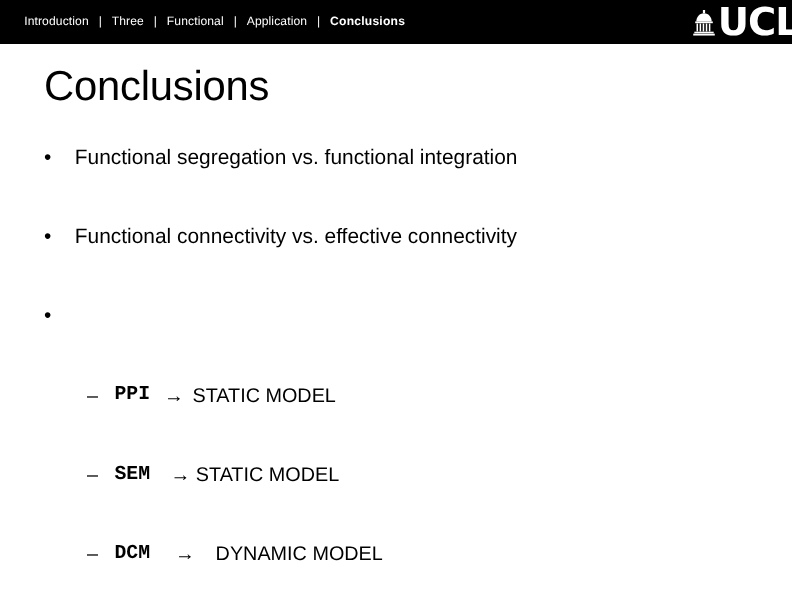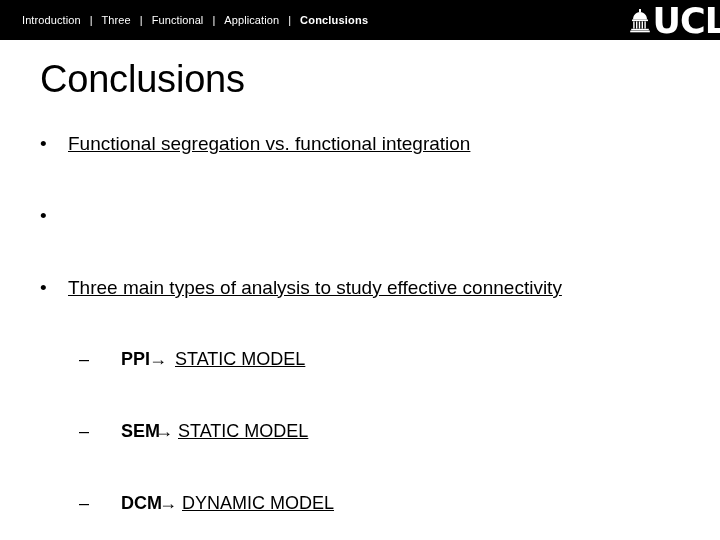--- a/index.html
+++ b/index.html
@@ -110,69 +110,68 @@
     color: #000000;
   }
   .bullet-row .text {
     position: absolute;
     left: 68px;
     top: 12px;
     font-size: 19px;
     line-height: 24px;
     color: #000000;
     white-space: nowrap;
-    text-decoration: underline;
   }
 
   .sub-row {
     position: relative;
     height: 72px;
   }
   .sub-row .marker {
     position: absolute;
     left: 79px;
     top: 12px;
     font-size: 18px;
     line-height: 22px;
     color: #000000;
   }
   .sub-row .label {
     position: absolute;
-    left: 121px;
+    left: 104px;
     top: 12px;
     font-size: 18px;
     line-height: 22px;
     font-weight: bold;
     color: #000000;
     white-space: nowrap;
+    font-family: Liberation Mono, monospace;
   }
   .sub-row .arrow {
     position: absolute;
     top: 12px;
     font-size: 18px;
     line-height: 22px;
     color: #000000;
   }
   .sub-row .model {
     position: absolute;
     top: 12px;
     font-size: 18px;
     line-height: 22px;
     color: #000000;
     white-space: nowrap;
-    text-decoration: underline;
   }
 
   
   .sub-row.r0 .arrow { left: 149px; }
   .sub-row.r0 .model { left: 175px; }
   .sub-row.r1 .arrow { left: 155px; }
   .sub-row.r1 .model { left: 178px; }
   .sub-row.r2 .arrow { left: 159px; }
-  .sub-row.r2 .model { left: 182px; }
+  .sub-row.r2 .model { left: 196px; }
 </style>
 </head>
 <body>
 
 <div class="header-bar">
 
   <div class="nav">
     <span class="nav-item">Introduction</span>
     <span class="nav-sep">|</span>
     <span class="nav-item">Three</span>
@@ -206,25 +205,25 @@
 
 <div class="content">
 
   <div class="bullet-row">
     <span class="marker">•</span>
     <span class="text">Functional segregation vs. functional integration</span>
   </div>
 
   <div class="bullet-row">
     <span class="marker">•</span>
+    <span class="text">Functional connectivity vs. effective connectivity</span>
   </div>
 
   <div class="bullet-row">
     <span class="marker">•</span>
-    <span class="text">Three main types of analysis to study effective connectivity</span>
   </div>
 
   <div class="sub-row r0">
     <span class="marker">–</span>
     <span class="label">PPI</span>
     <span class="arrow">→</span>
     <span class="model">STATIC MODEL</span>
   </div>
 
   <div class="sub-row r1">

